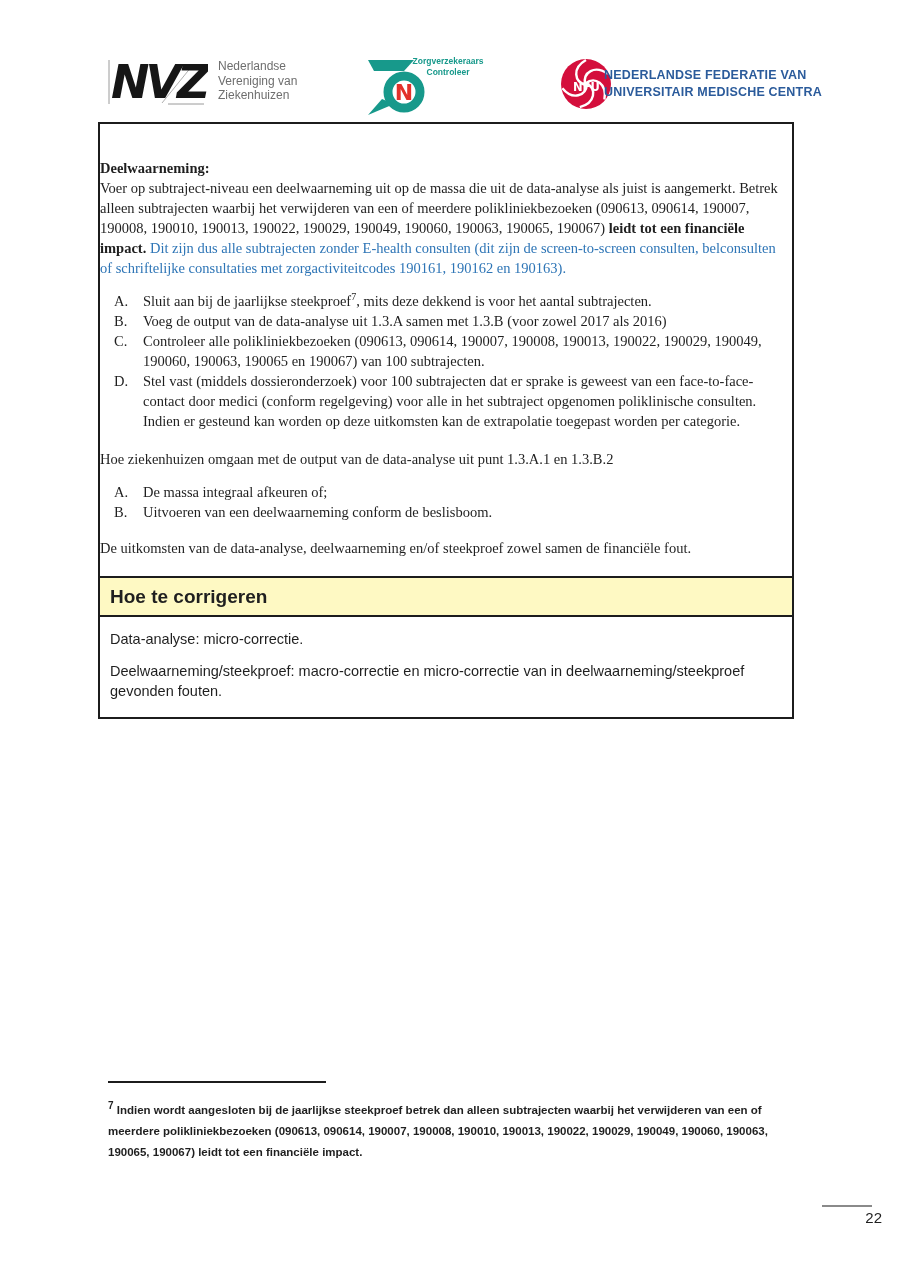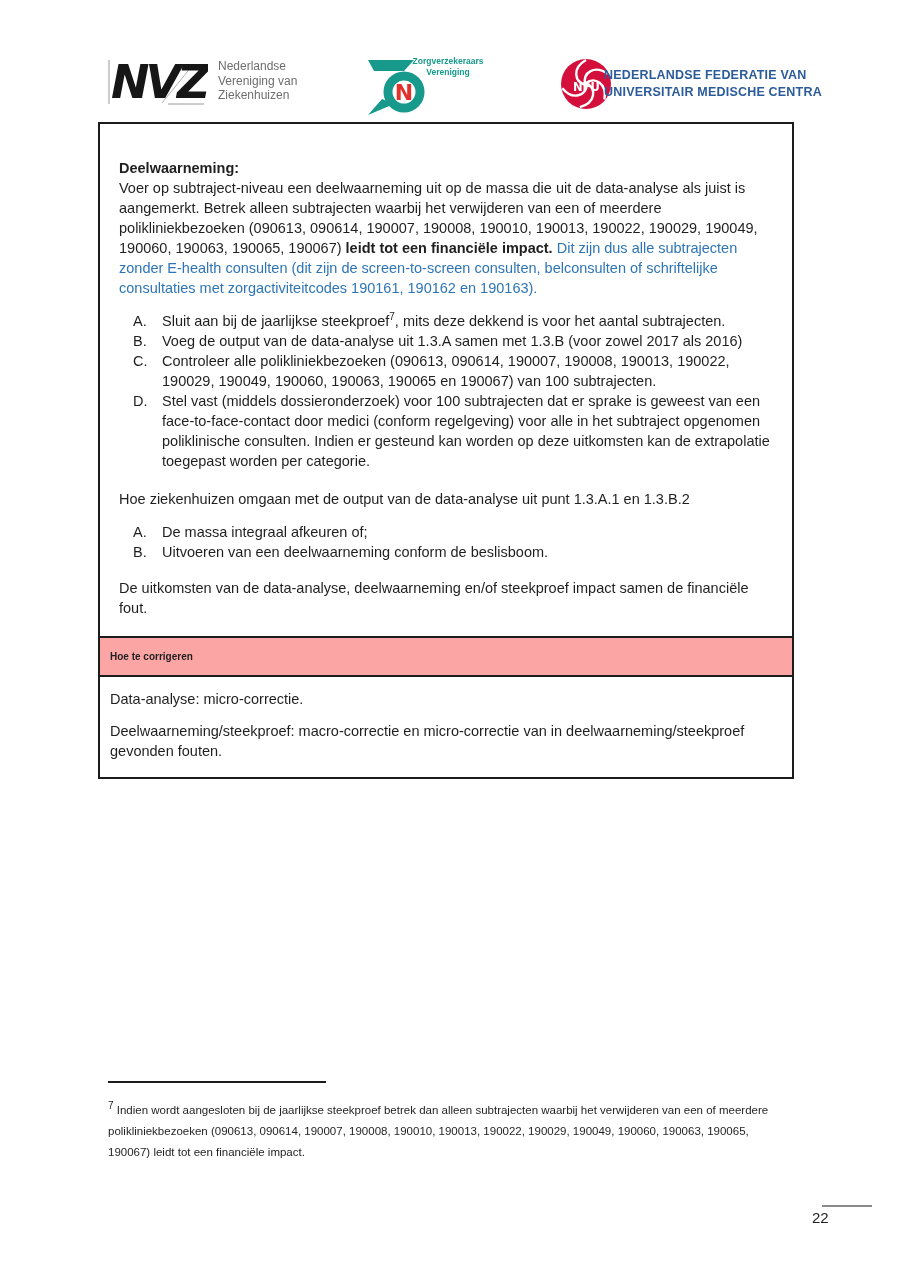--- a/index.html
+++ b/index.html
@@ -22,58 +22,58 @@
              font-size: 8.5px; line-height: 10.5px; color: #17998B; font-weight: bold; }
   .logo-nfu { position: absolute; left: 560px; top: 58px; width: 240px; height: 56px; }
   .nfu-text { position: absolute; left: 44px; top: 9px; font-size: 12.5px; line-height: 17px;
               color: #2B5B9B; font-weight: bold; letter-spacing: 0.2px; white-space: nowrap; }
 
   
   .main-box {
     position: absolute; left: 98px; top: 122px; width: 696px;
     border: 2px solid #1c1c1c; background: #fff;
   }
-  .section-body { padding: 34px 14px 18px 19px; font-size: 14.5px; line-height: 20px; }
+  .section-body { padding: 34px 14px 18px 0; font-size: 14.5px; line-height: 20px; font-family: Liberation Serif, serif; }
   .para { margin: 0; }
   .b { font-weight: bold; }
   .blue { color: #2E75B6; }
   .heading-line { font-weight: bold; }
 
   .letter-list { margin: 13px 0 0 14px; }
   .letter-list .li { display: flex; }
   .letter-list .letter { width: 29px; flex: 0 0 29px; }
   .letter-list .txt { flex: 1; }
 
   .gap18 { height: 18px; }
   .gap12 { height: 12px; }
   .gap16 { height: 16px; }
 
   sup { font-size: 10px; line-height: 0; }
 
   .bar {
-    background: #fca5a5;
+    background: #fef9c3;
     border-top: 2px solid #1c1c1c;
     border-bottom: 2px solid #1c1c1c;
     height: 41px; line-height: 37px;
     padding: 0 10px;
-    font-weight: bold; font-size: 10px;
+    font-weight: bold; font-size: 19px;
   }
   .section-correct { padding: 12px 14px 16px 10px; font-size: 14.5px; line-height: 20px; }
 
   
   .footnote-rule { position: absolute; left: 108px; top: 1081px; width: 218px;
                    border-top: 2px solid #1c1c1c; }
   .footnote { position: absolute; left: 108px; top: 1100px; width: 686px;
-              font-size: 11.5px; line-height: 21px; }
+              font-size: 11.5px; line-height: 21px; font-weight: bold; }
 
   
   .pageno-rule { position: absolute; left: 822px; top: 1205px; width: 50px;
                  border-top: 2px solid #8a8a8a; }
   .pageno { position: absolute; left: 812px; top: 1209px; width: 70px;
-            text-align: left; font-size: 15px; color: #1f1f1f; }
+            text-align: right; font-size: 15px; color: #1f1f1f; }
 </style>
 </head>
 <body>
 
 <div class="logo-nvz">
   <span>
     <svg width="102" height="54" viewBox="0 0 102 54">
       <line x1="3" y1="6" x2="3" y2="50" stroke="#9a9a9a" stroke-width="1"></line>
       <line x1="56" y1="49" x2="86" y2="12" stroke="#b0b0b0" stroke-width="1"></line>
       <text x="5" y="44" font-size="46" font-weight="bold" font-style="italic" font-family="DejaVu Sans, sans-serif" fill="#161616" letter-spacing="-4">NVZ</text>
@@ -91,21 +91,21 @@
   <span class="zn-mark">
     <svg width="84" height="60" viewBox="0 0 84 60">
       <path d="M8,3 L54,3 L44,14 L14,14 Z" fill="#17998B"></path>
       <circle cx="44" cy="35" r="16" fill="none" stroke="#17998B" stroke-width="9"></circle>
       <path d="M34,47 L8,58 L22,42 Z" fill="#17998B"></path>
       <text x="44" y="43" text-anchor="middle" font-size="22" font-weight="bold" fill="#E2312A" font-family="DejaVu Sans, sans-serif">N</text>
     </svg>
   </span>
   <div class="zn-text">
     <div>Zorgverzekeraars</div>
-    <div>Vereniging</div>
+    <div>Controleer</div>
   </div>
 </div>
 
 <div class="logo-nfu">
   <span>
     <svg width="52" height="52" viewBox="0 0 52 52">
       <circle cx="26" cy="26" r="25" fill="#D40F3C"></circle>
       <g stroke="#ffffff" stroke-width="2.4" fill="none">
         <path d="M26,2 C12,10 14,24 26,27"></path>
         <path d="M26,2 C12,10 14,24 26,27" transform="rotate(65 26 26)"></path>
@@ -161,21 +161,21 @@
         <span class="txt">De massa integraal afkeuren of;</span>
       </div>
       <div class="li">
         <span class="letter">B.</span>
         <span class="txt">Uitvoeren van een deelwaarneming conform de beslisboom.</span>
       </div>
     </div>
 
     <div class="gap16"></div>
 
-    <p class="para">De uitkomsten van de data-analyse, deelwaarneming en/of steekproef impact samen de financiële fout.</p>
+    <p class="para">De uitkomsten van de data-analyse, deelwaarneming en/of steekproef zowel samen de financiële fout.</p>
   </div>
 
   <div class="bar">Hoe te corrigeren</div>
 
   <div class="section-correct">
     <p class="para">Data-analyse: micro-correctie.</p>
     <div class="gap12"></div>
     <p class="para">Deelwaarneming/steekproef: macro-correctie en micro-correctie van in deelwaarneming/steekproef gevonden fouten.</p>
   </div>
 </div>

